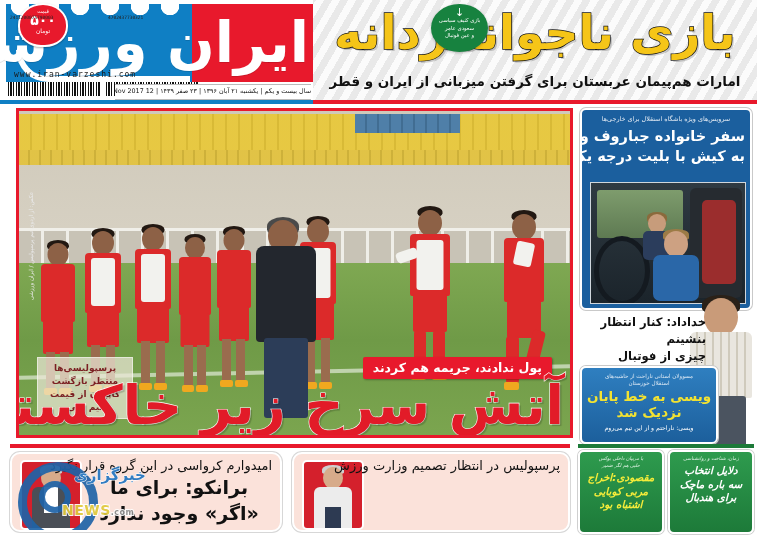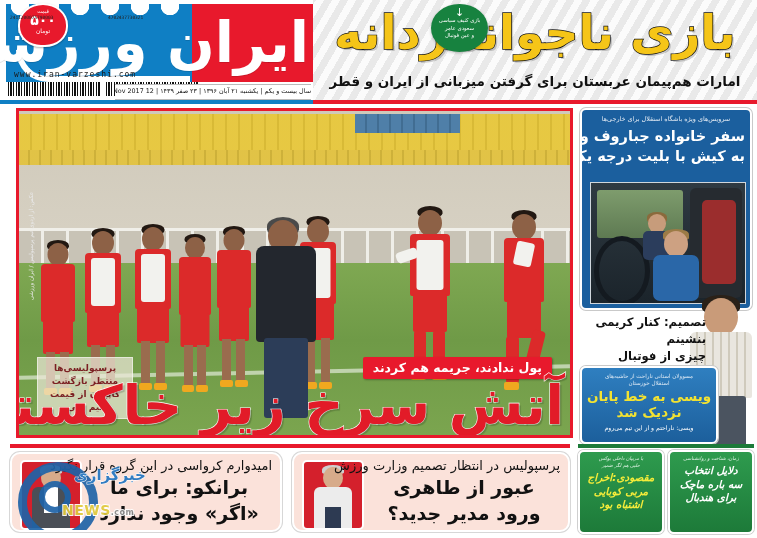--- a/index.html
+++ b/index.html
@@ -430,21 +430,21 @@
     </div>
 
     <div class="ghost-person">
       <div class="gp-hair"></div>
       <div class="gp-head"></div>
       <div class="gp-shirt"></div>
       <div class="gp-pants"></div>
     </div>
 
     <div class="khodadad">
-      <div>تصمیم: کنار کریمی بنشینم</div>
+      <div>خداداد: کنار انتظار بنشینم</div>
       <div>چیزی از فوتبال نمی‌ماند</div>
     </div>
 
     <div class="bluebox2">
       <div class="bb2-kicker">مسوولان استانی ناراحت از حاشیه‌های</div>
       <div class="bb2-kicker" style="margin-top:-2px;">استقلال خوزستان</div>
       <div class="bb2-title">ویسی به خط پایان</div>
       <div class="bb2-title">نزدیک شد</div>
       <div class="bb2-foot">ویسی: ناراحتم و از این تیم می‌روم</div>
     </div>
@@ -491,19 +491,15 @@
 
   <div class="bottommid">
     <div class="portrait">
       <div class="pt-hair"></div>
       <div class="pt-head"></div>
       <div class="pt-suit white">
           <div class="inner"></div>
         </div>
     </div>
     <div class="bl-kicker">پرسپولیس در انتظار تصمیم وزارت ورزش</div>
-    <div class="bl-title">
-      <div>عبور از طاهری</div>
-      <div>ورود مدیر جدید؟</div>
-    </div>
   </div>
 
 </div>
 
 </body></html>

